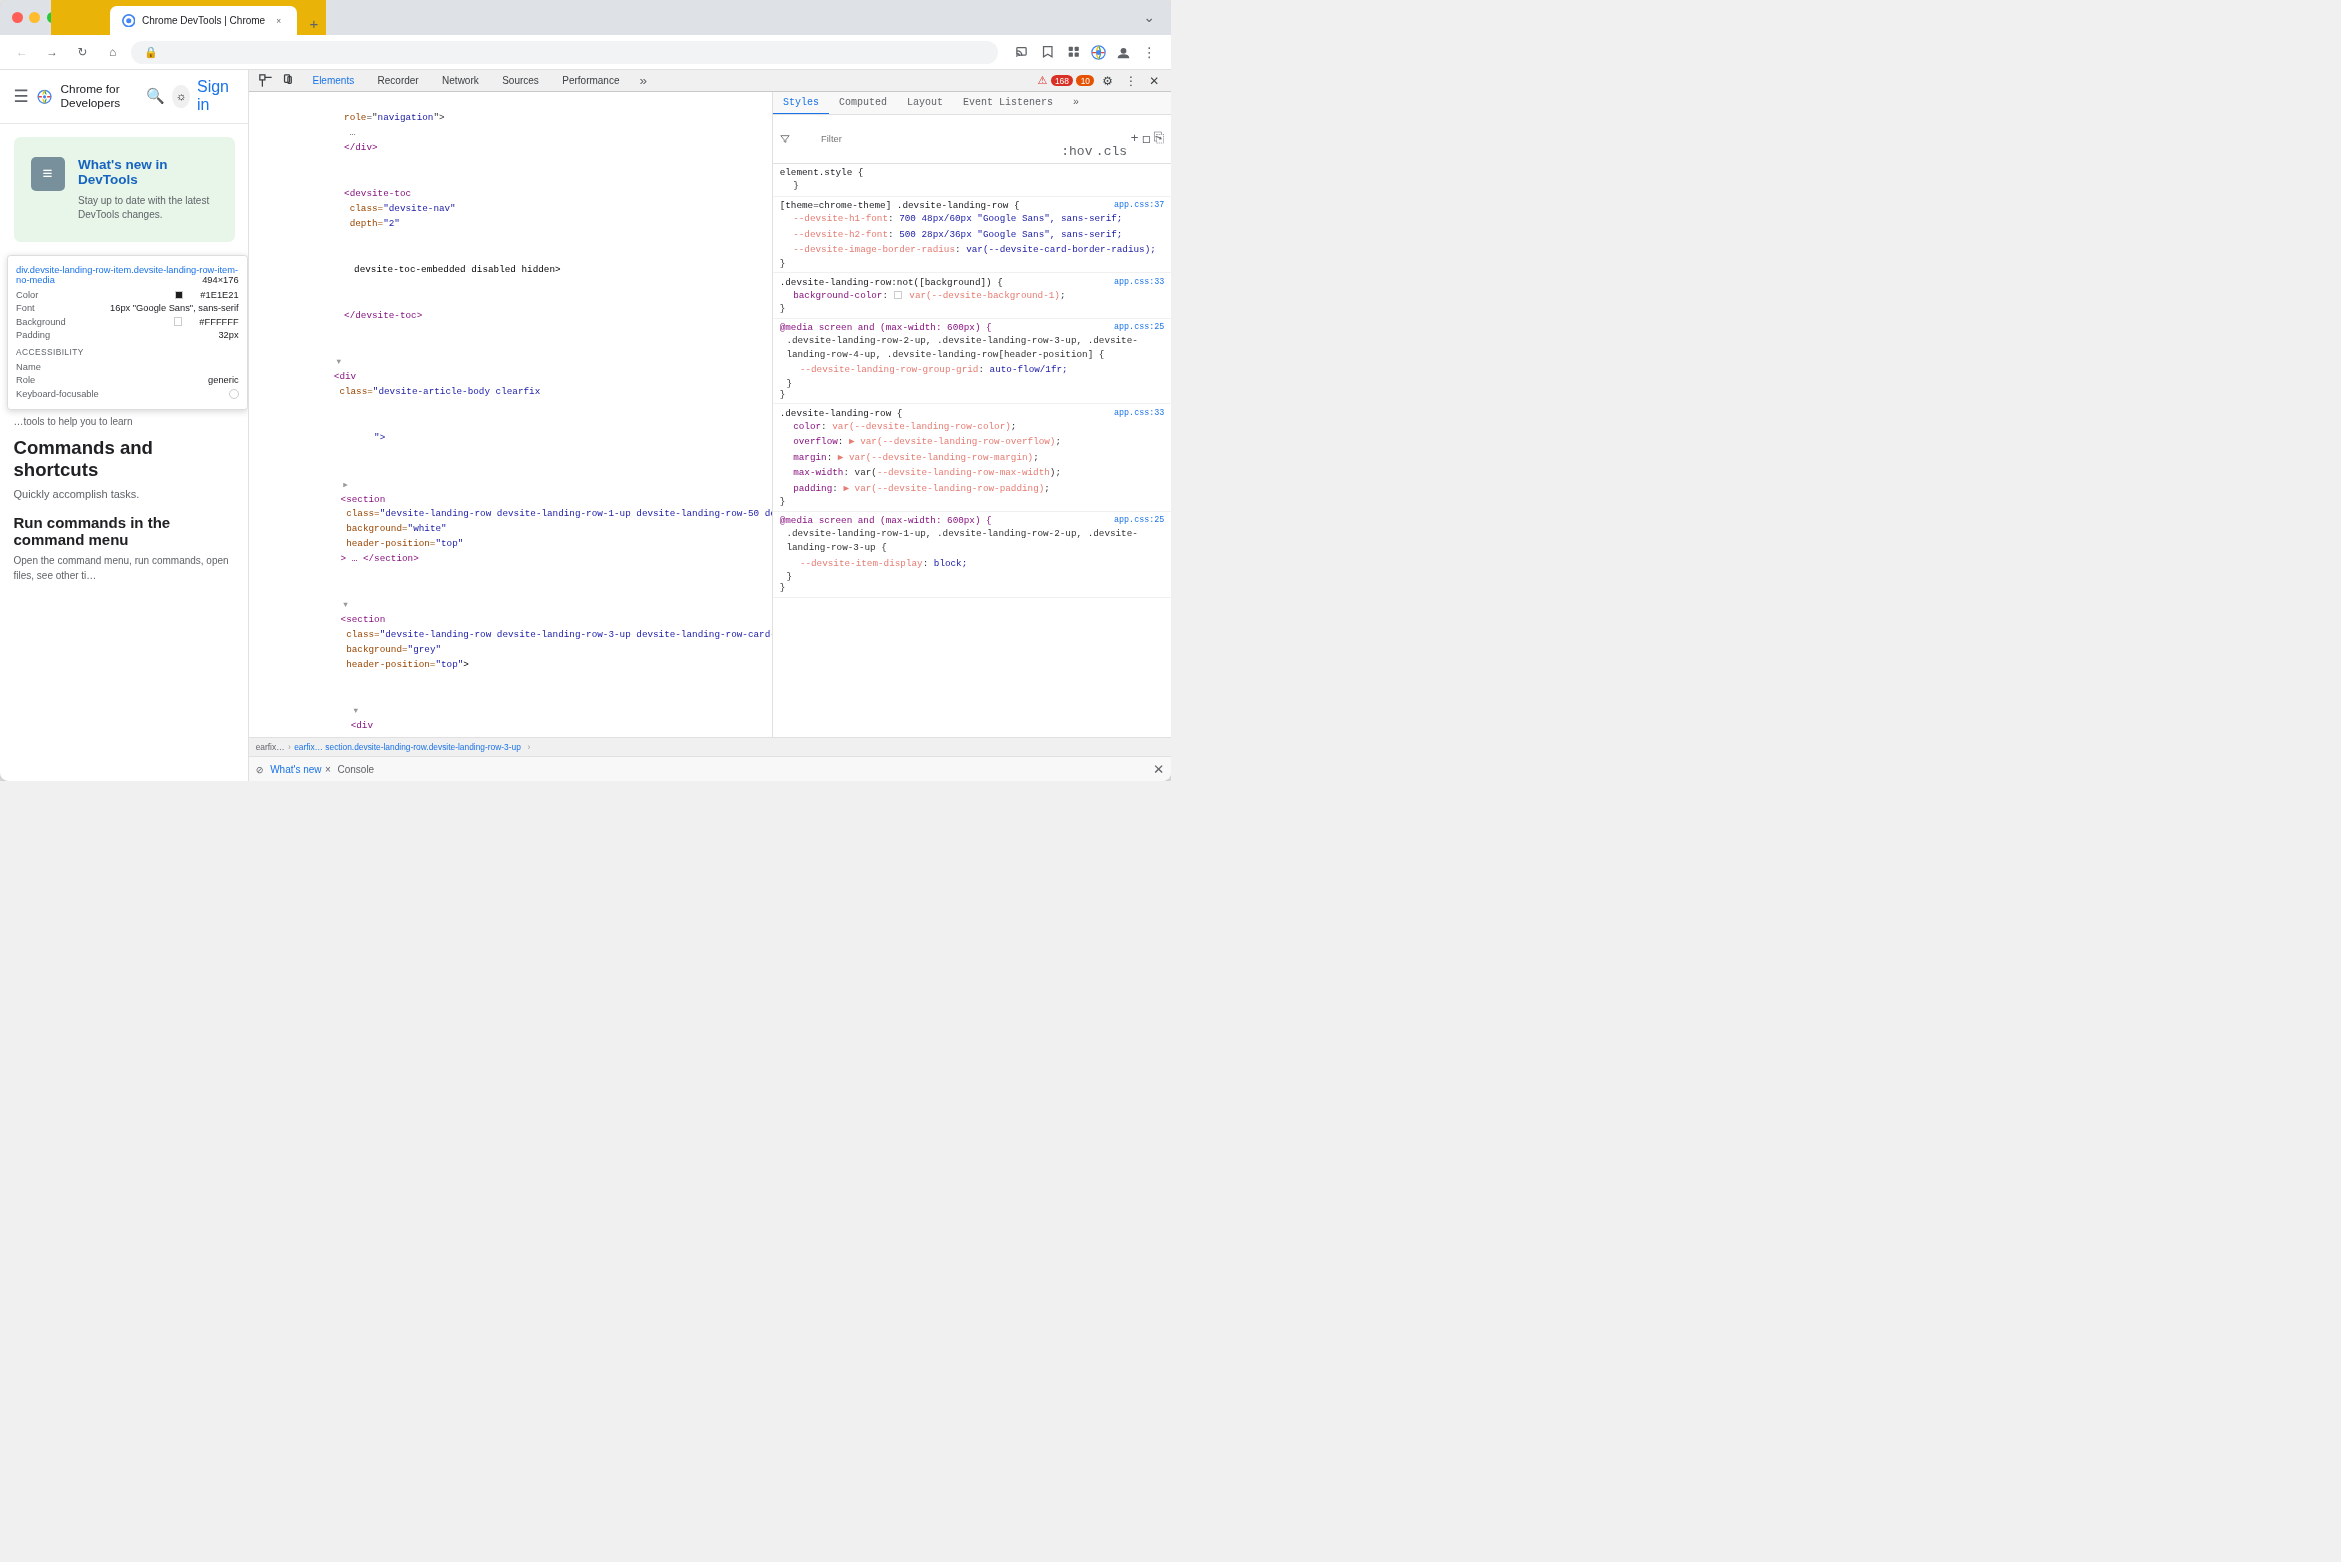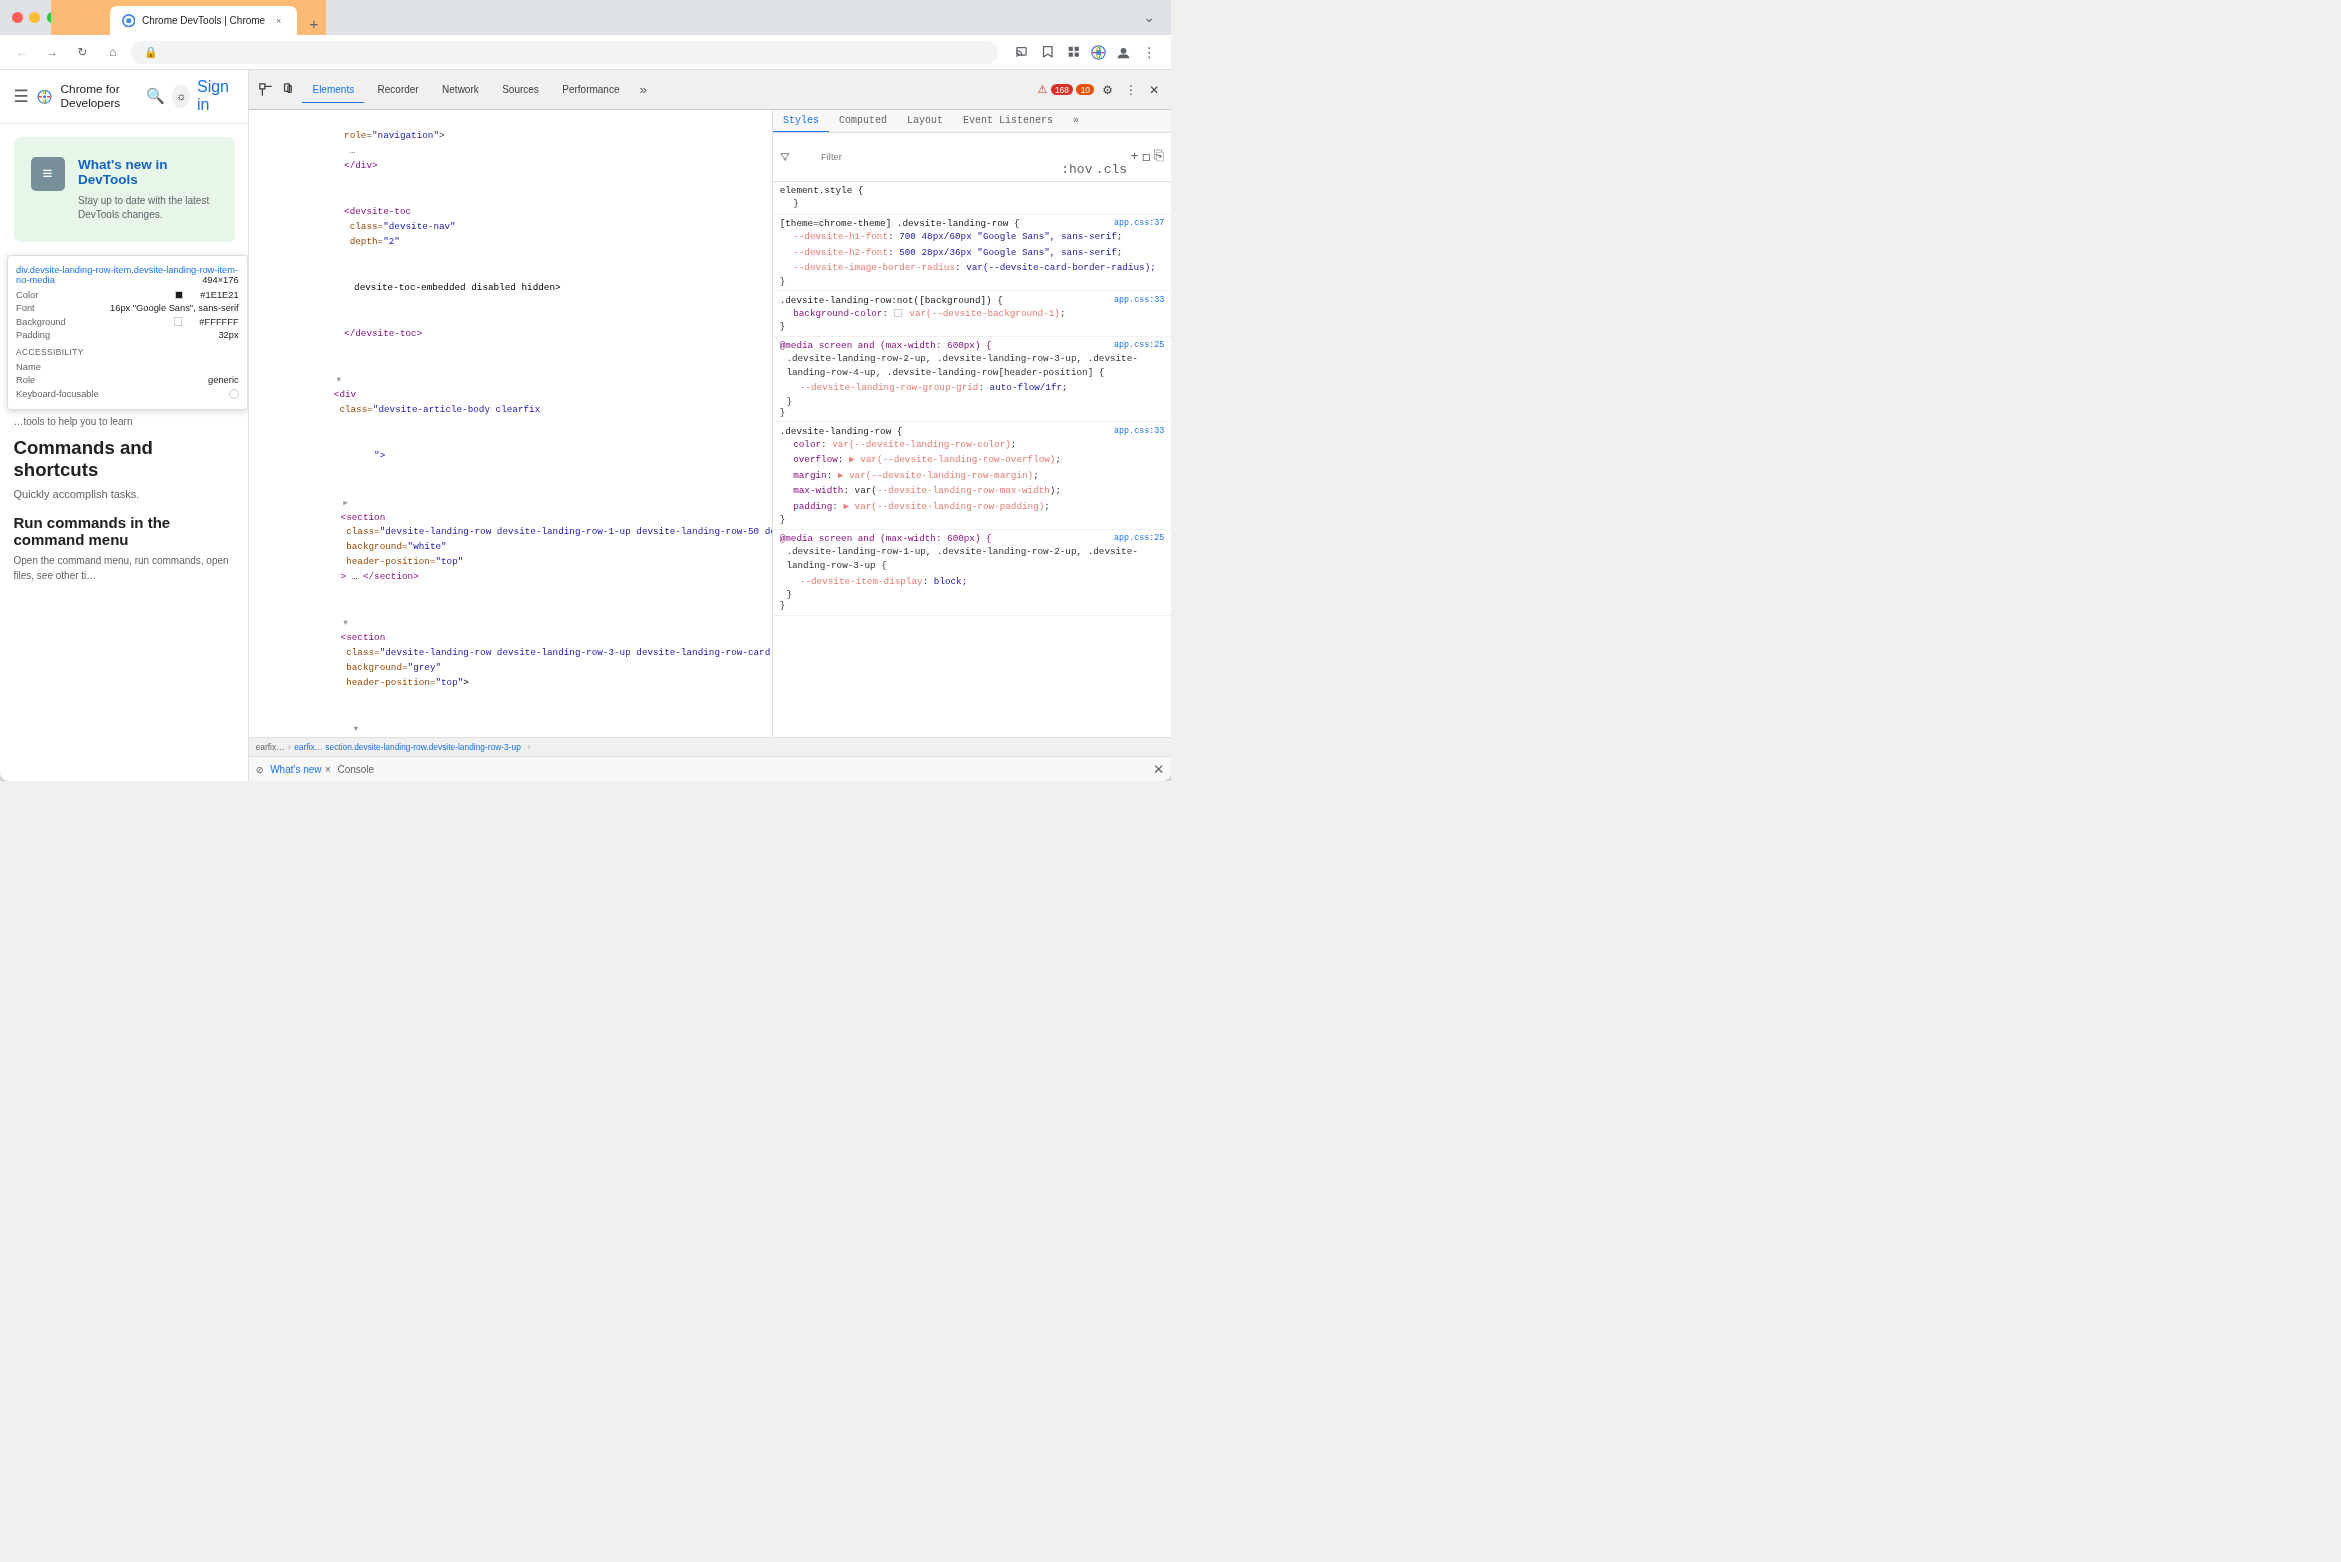--- a/index.html
+++ b/index.html
@@ -2,21 +2,21 @@
 <html style="font-size:13.5px"><head>
   <meta charset="utf-8">
   <style>
     * { box-sizing: border-box; margin: 0; padding: 0; }
     body { font-family: "Google Sans", Arial, sans-serif; background: #f0f0f0; width: 1171px; height: 781px; overflow: hidden; }
 
     
     .chrome-window { width: 100%; height: 100%; display: flex; flex-direction: column; background: #dee1e6; border-radius: 8.4px; overflow: hidden; box-shadow: 0 3.4px 17px rgba(0,0,0,0.3); }
 
     
-    .tab-bar { display: flex; align-items: flex-end; padding: 6.7px 0 0 59px; background: #fdba74; height: 35px; }
+    .tab-bar { display: flex; align-items: flex-end; padding: 6.7px 0 0 59px; background: #eab308; height: 35px; }
     .tab { display: flex; align-items: center; background: #fff; border-radius: 6.7px 6.7px 0 0; padding: 0 11.8px; height: 29px; gap: 6.7px; min-width: 152px; max-width: 202px; }
     .tab-favicon { width: 13.5px; height: 13.5px; }
     .tab-title { font-size: 10px; color: #202124; flex: 1; white-space: nowrap; overflow: hidden; text-overflow: ellipsis; }
     .tab-close { width: 13.5px; height: 13.5px; border-radius: 50%; display: flex; align-items: center; justify-content: center; cursor: pointer; font-size: 8.4px; color: #5f6368; }
     .tab-new { width: 23.6px; height: 23.6px; margin-left: 5px; border-radius: 50%; display: flex; align-items: center; justify-content: center; cursor: pointer; color: #5f6368; font-size: 15px; }
     .window-controls { position: absolute; top: 11.8px; left: 11.8px; display: flex; gap: 6.7px; }
     .wc { width: 11px; height: 11px; border-radius: 50%; }
     .wc-close { background: #ff5f57; }
     .wc-min { background: #febc2e; }
     .wc-max { background: #28c840; }
@@ -66,21 +66,21 @@
     .page-h1 { font-size: 18.6px; font-weight: 700; color: #202124; margin-bottom: 6.7px; }
     .page-desc { font-size: 11px; color: #5f6368; margin-bottom: 13.5px; }
     .page-h2 { font-size: 15px; font-weight: 600; color: #202124; margin-bottom: 5px; }
     .page-body { font-size: 10px; color: #5f6368; line-height: 1.5; }
 
     
     .devtools-panel { flex: 1; background: #1e1e1e; display: flex; flex-direction: column; overflow: hidden; }
     .devtools-panel.light { background: #fff; }
 
     
-    .devtools-toolbar { display: flex; align-items: center; background: #f0f0f0; border-bottom: 0.8px solid #c8c8c8; height: 40px; padding: 0 6.7px; gap: 3.4px; }
+    .devtools-toolbar { display: flex; align-items: center; background: #f0f0f0; border-bottom: 0.8px solid #c8c8c8; height: 22px; padding: 0 6.7px; gap: 3.4px; }
     .dt-icon-btn { width: 20px; height: 20px; display: flex; align-items: center; justify-content: center; cursor: pointer; border-radius: 2.5px; color: #3c4043; font-size: 11.8px; }
     .dt-tab { padding: 0 10px; height: 27px; display: flex; align-items: center; font-size: 10px; color: #3c4043; cursor: pointer; border-bottom: 1.7px solid transparent; }
     .dt-tab.active { border-bottom: 1.7px solid #1a73e8; color: #1a73e8; }
     .dt-tab-more { padding: 0 6.7px; height: 27px; display: flex; align-items: center; color: #5f6368; cursor: pointer; }
     .dt-spacer { flex: 1; }
     .dt-badge { background: #d93025; color: #fff; border-radius: 8.4px; padding: 0.8px 4.2px; font-size: 8.4px; margin-left: 1.7px; }
     .dt-badge-warn { background: #e65100; color: #fff; border-radius: 8.4px; padding: 0.8px 4.2px; font-size: 8.4px; margin-left: 1.7px; }
 
     
     .dt-html-panel { flex: 1; display: flex; overflow: hidden; }

